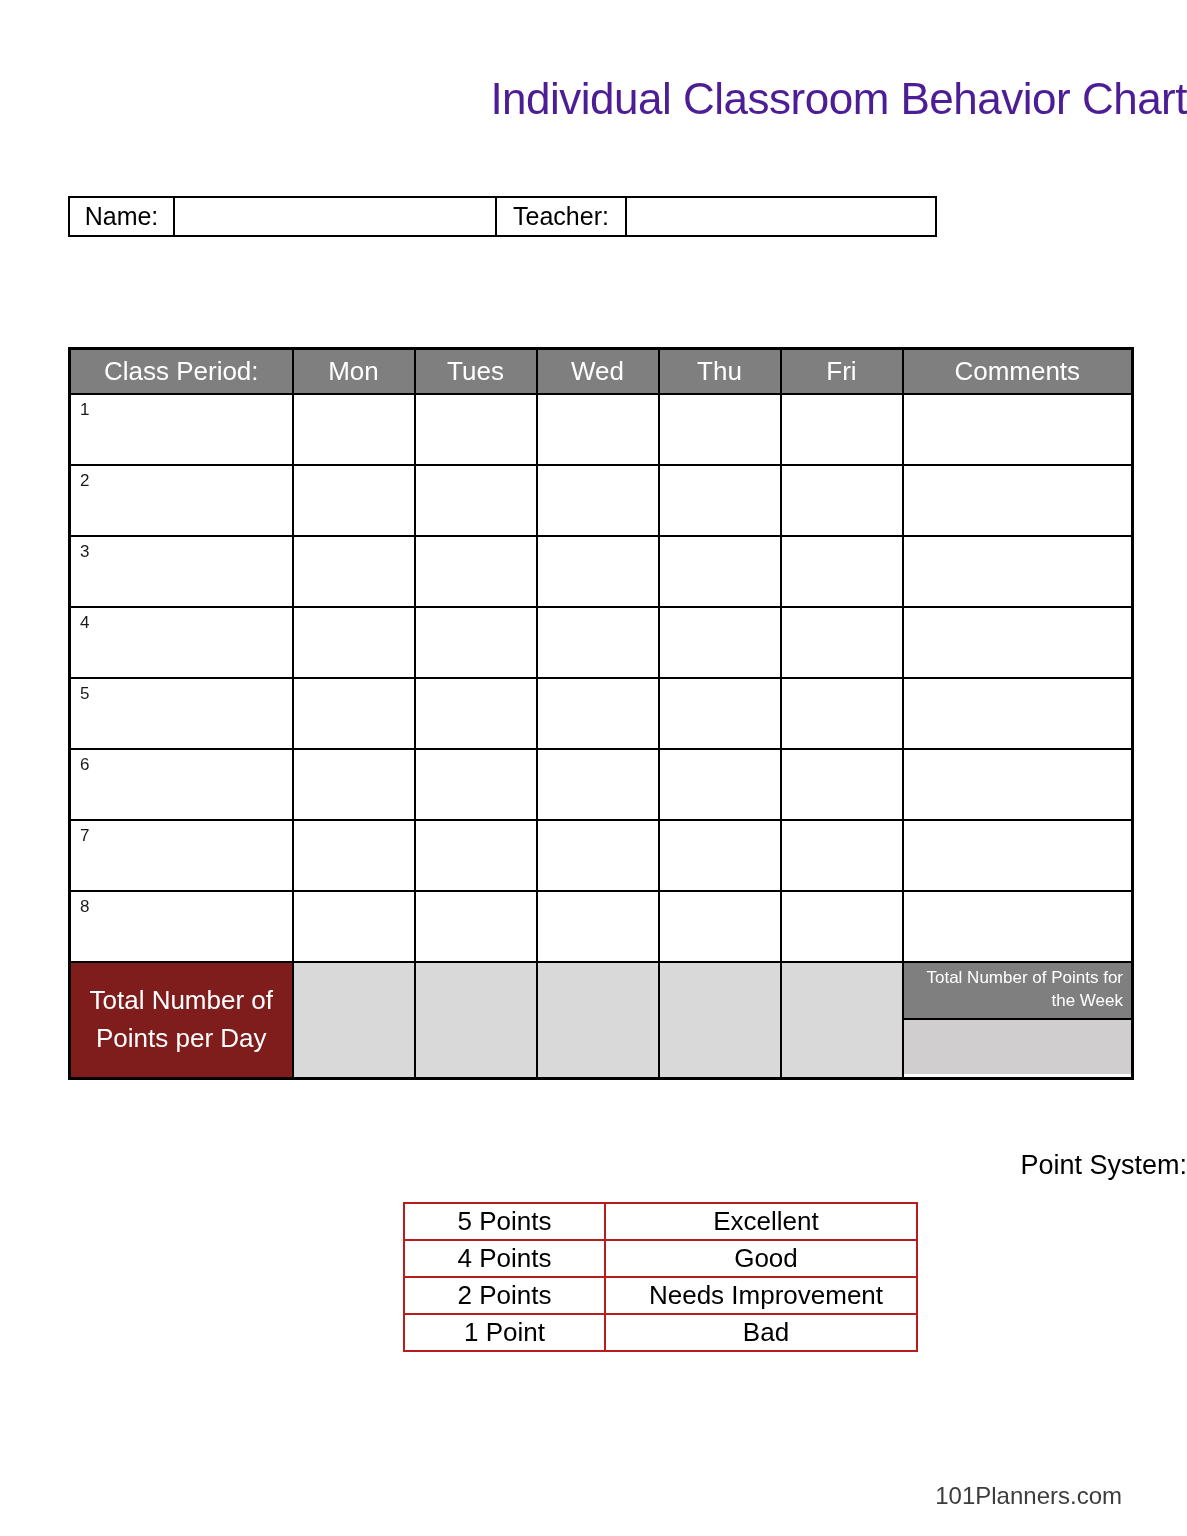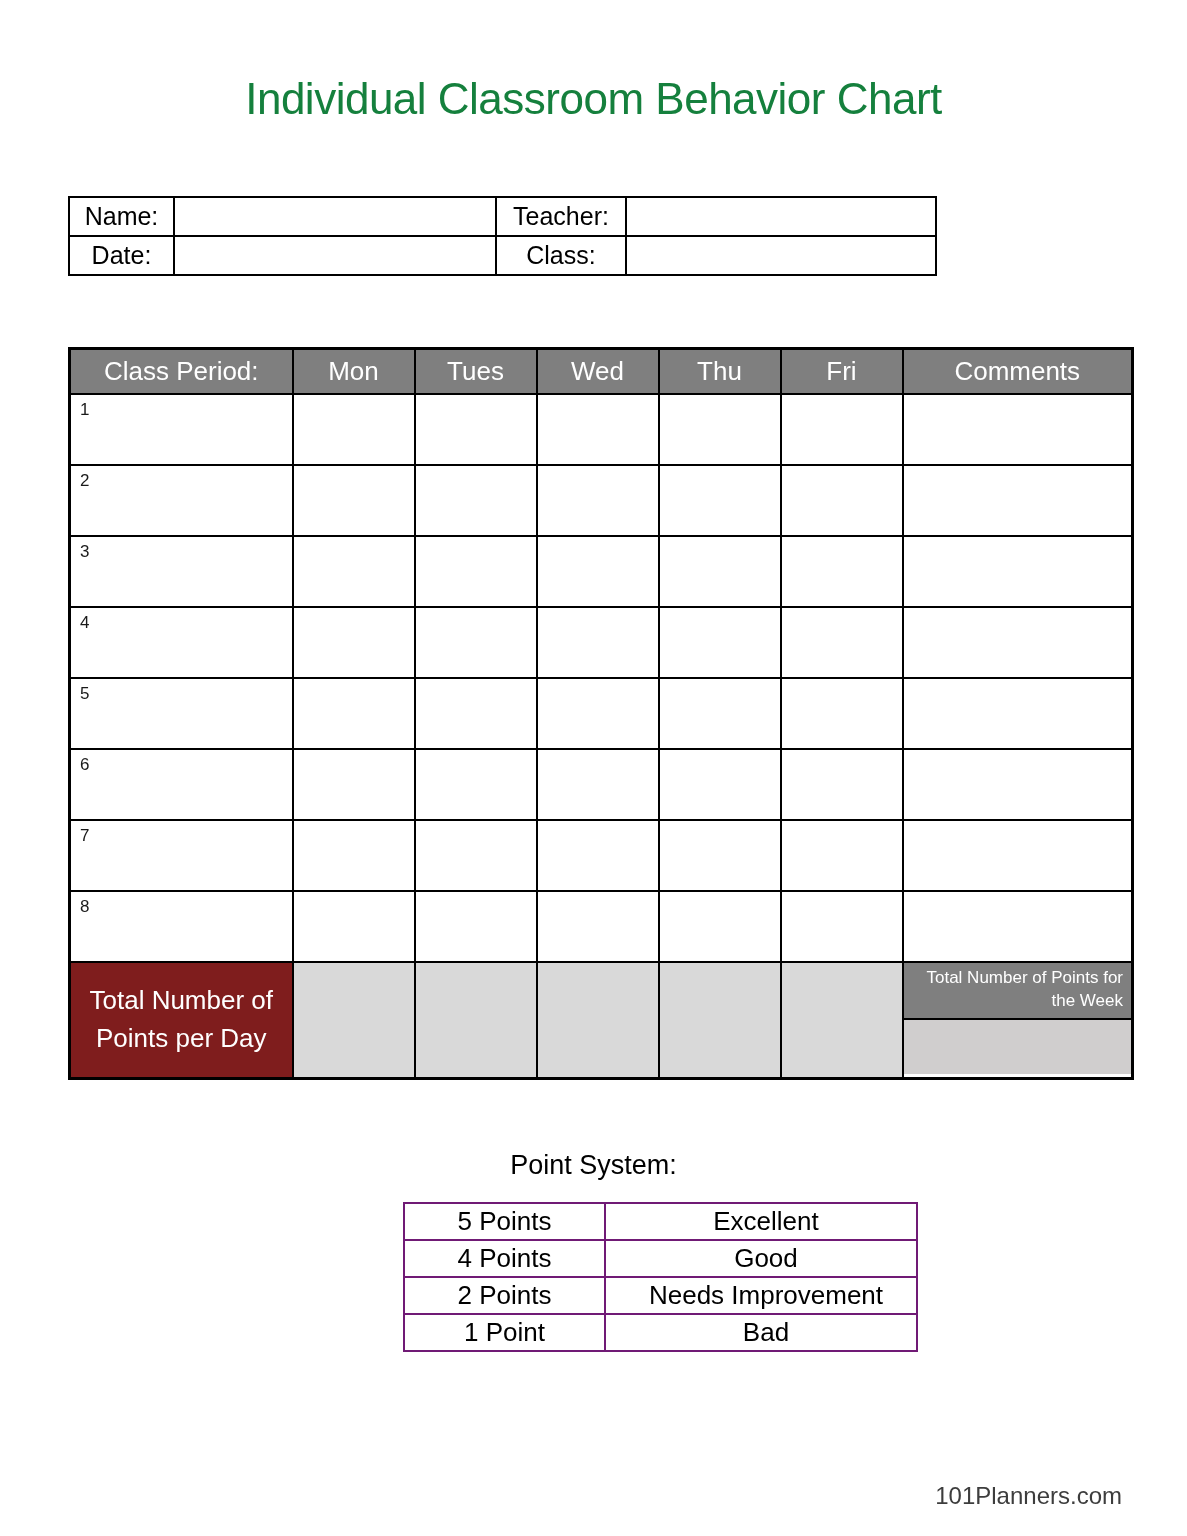--- a/index.html
+++ b/index.html
@@ -11,25 +11,25 @@
     background: #ffffff;
     font-family: "Liberation Sans", sans-serif;
     color: #000000;
     overflow: hidden;
   }
   .title {
     position: absolute;
     top: 74px;
     left: 0;
     width: 100%;
-    text-align: center;
+    text-align: right;
     font-size: 44px;
     font-weight: 400;
     letter-spacing: -0.5px;
-    color: #15803d;
+    color: #4c1d95;
   }
   
   .info-table {
     position: absolute;
     left: 68px;
     top: 196px;
     border-collapse: collapse;
     table-layout: fixed;
     border: 2px solid #000;
   }
@@ -94,34 +94,34 @@
     border-bottom: 2px solid #000;
     padding: 0 8px;
   }
   .week-bottom { height: 54px; background: #d0cece; }
   
   .point-title {
     position: absolute;
     top: 1150px;
     left: 0;
     width: 100%;
-    text-align: center;
+    text-align: right;
     font-size: 27px;
     font-weight: 400;
   }
   .point-table {
     position: absolute;
     left: 403px;
     top: 1202px;
     border-collapse: collapse;
     table-layout: fixed;
     border: 2px solid #000;
   }
   .point-table td {
-    border: 2px solid #701a75;
+    border: 2px solid #b91c1c;
     height: 37px;
     font-size: 26px;
     vertical-align: middle;
     padding: 0;
   }
   .pt-points { text-align: center; }
   .pt-rating { text-align: center; padding-left: 10px !important; }
   .footer {
     position: absolute;
     top: 1482px;
@@ -142,26 +142,20 @@
       <col style="width:105px">
         <col style="width:322px">
         <col style="width:130px">
         <col style="width:310px">
     </colgroup>
     <tbody>
         <tr>
       <td class="label">Name:</td>
       <td></td>
       <td class="label">Teacher:</td>
-      <td></td>
-    </tr>
-    <tr>
-      <td class="label">Date:</td>
-      <td></td>
-      <td class="label">Class:</td>
       <td></td>
     </tr>
   </tbody>
     </table>
 
   <table class="main-table">
     <colgroup>
       <col style="width:223px">
         <col style="width:122px">
         <col style="width:122px">

